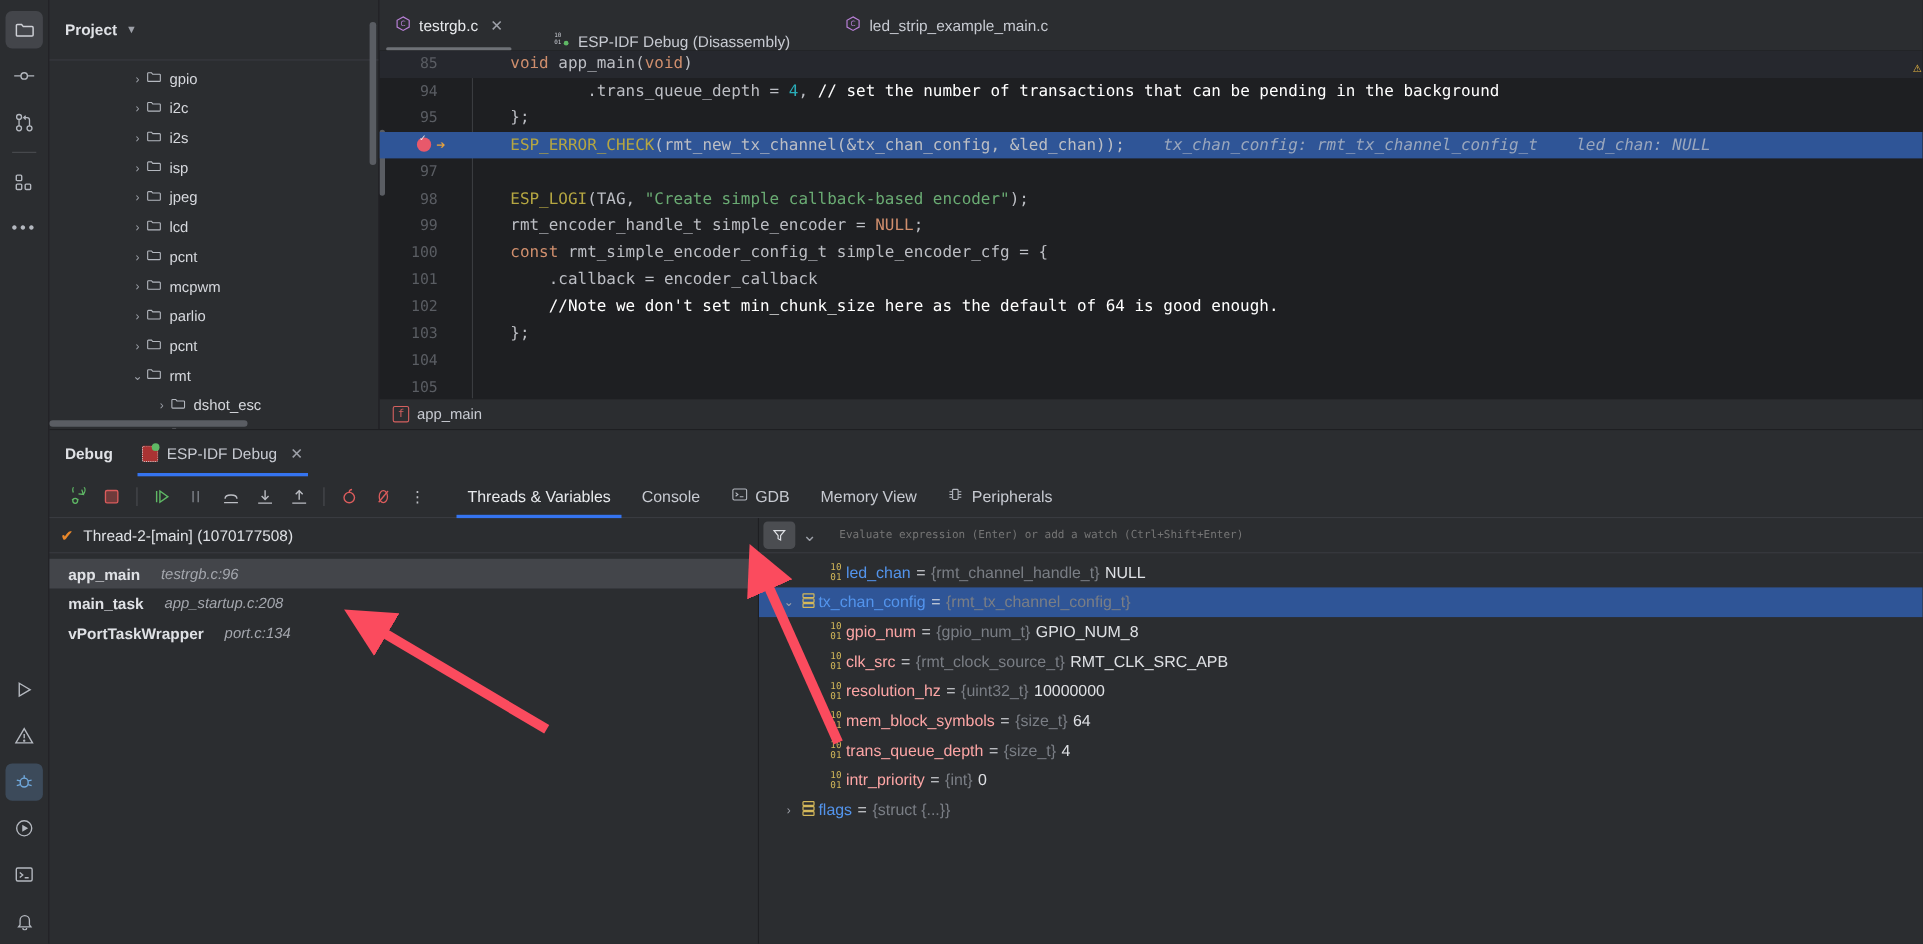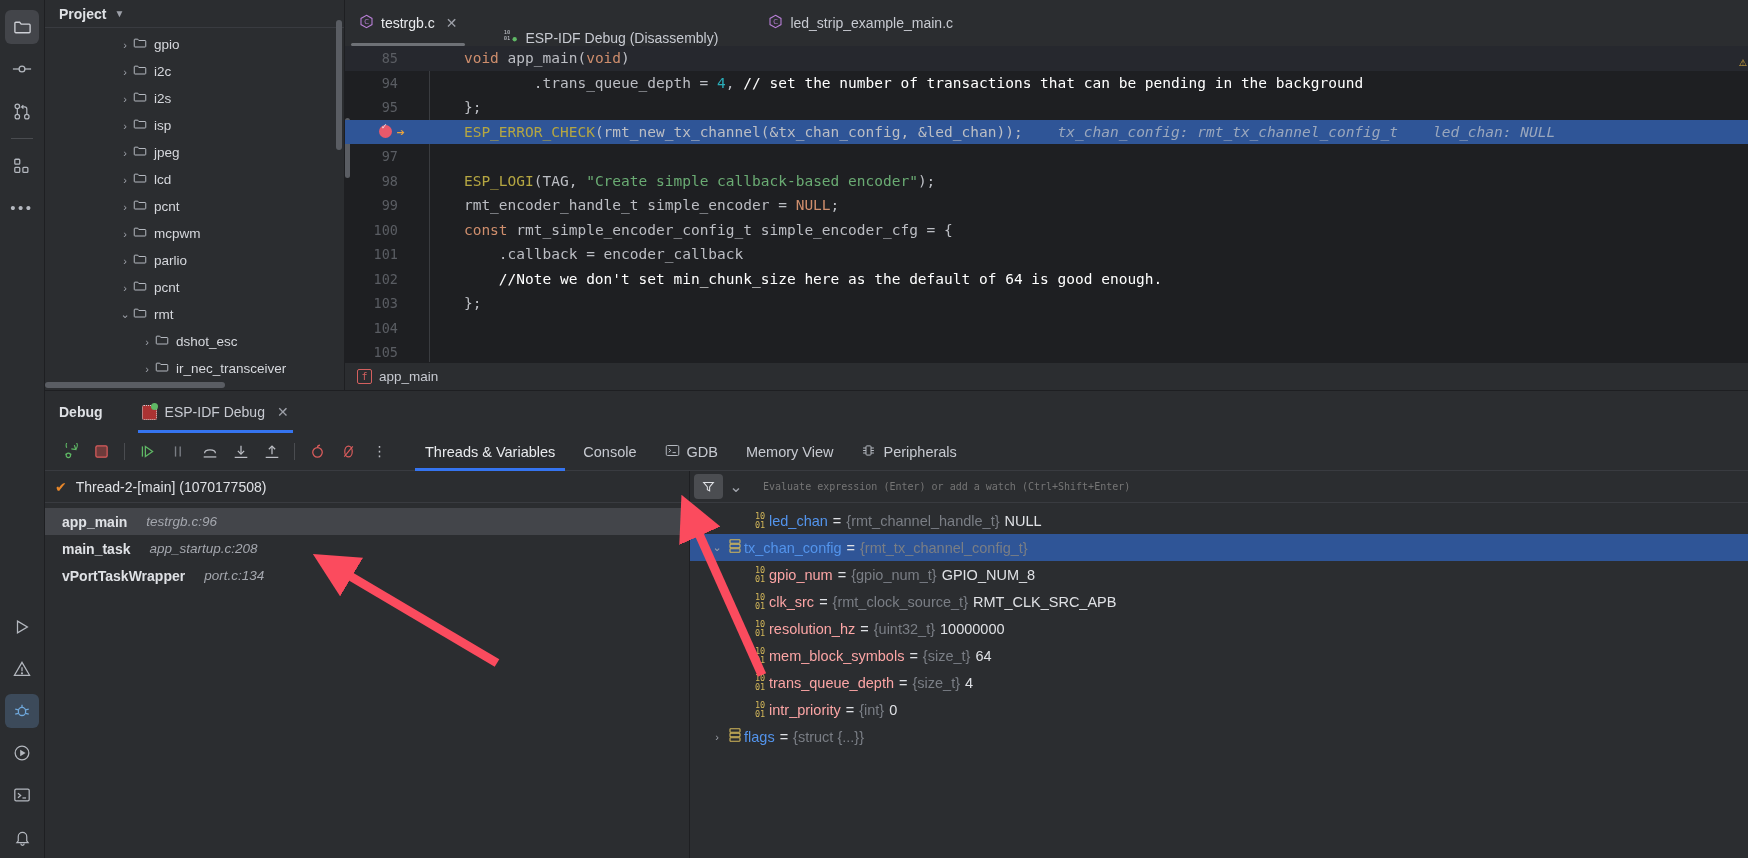--- a/index.html
+++ b/index.html
@@ -35,21 +35,21 @@
 
   .upper { display: flex; height: 390px; min-height: 390px; }
 
   
   .project-pane {
     width: 300px; min-width: 300px; background: #2b2d30;
     display: flex; flex-direction: column; position: relative;
     border-right: 1px solid #1e1f22;
   }
   .project-header {
-    height: 28px; display: flex; align-items: center; padding: 0 14px;
+    height: 55px; display: flex; align-items: center; padding: 0 14px;
     font-size: 14px; font-weight: bold; color: #dfe1e5;
     border-bottom: 1px solid #393b40;
   }
   .chev-down-small { margin-left: 8px; color: #9da0a8; font-size: 10px; }
   .tree { flex: 1; overflow: hidden; padding-top: 3px; position: relative; }
   .tree-row {
     display: flex; align-items: center; height: 27px;
     font-size: 13.5px; color: #d6d8dd; white-space: nowrap; cursor: pointer;
   }
   .tw { display: inline-block; width: 16px; text-align: center; color: #9da0a8; font-size: 11px; }
@@ -121,21 +121,21 @@
   }
   .f-ic {
     width: 15px; height: 15px; border: 1px solid #d4605f; border-radius: 2px;
     color: #d4605f; font-size: 10px; display: flex; align-items: center; justify-content: center;
     font-family: "DejaVu Sans Mono", monospace;
   }
 
   
   .debug-pane { flex: 1; display: flex; flex-direction: column; background: #2b2d30; border-top: 1px solid #1e1f22; min-height: 0; }
   .debug-tabs {
-    height: 42px; min-height: 42px; display: flex; align-items: center; padding-left: 14px; gap: 35px;
+    height: 42px; min-height: 42px; display: flex; align-items: center; padding-left: 14px; gap: 22px;
   }
   .dtitle { font-size: 14px; font-weight: bold; color: #dfe1e5; }
   .dtab {
     display: flex; align-items: center; gap: 8px; font-size: 14px; color: #c7cad1;
     height: 42px; position: relative; cursor: pointer; padding: 0 4px;
   }
   .dtab.active::after {
     content: ""; position: absolute; left: 0; right: 0; bottom: 0; height: 3px; background: #3574f0;
   }
   .cfg-ic {

